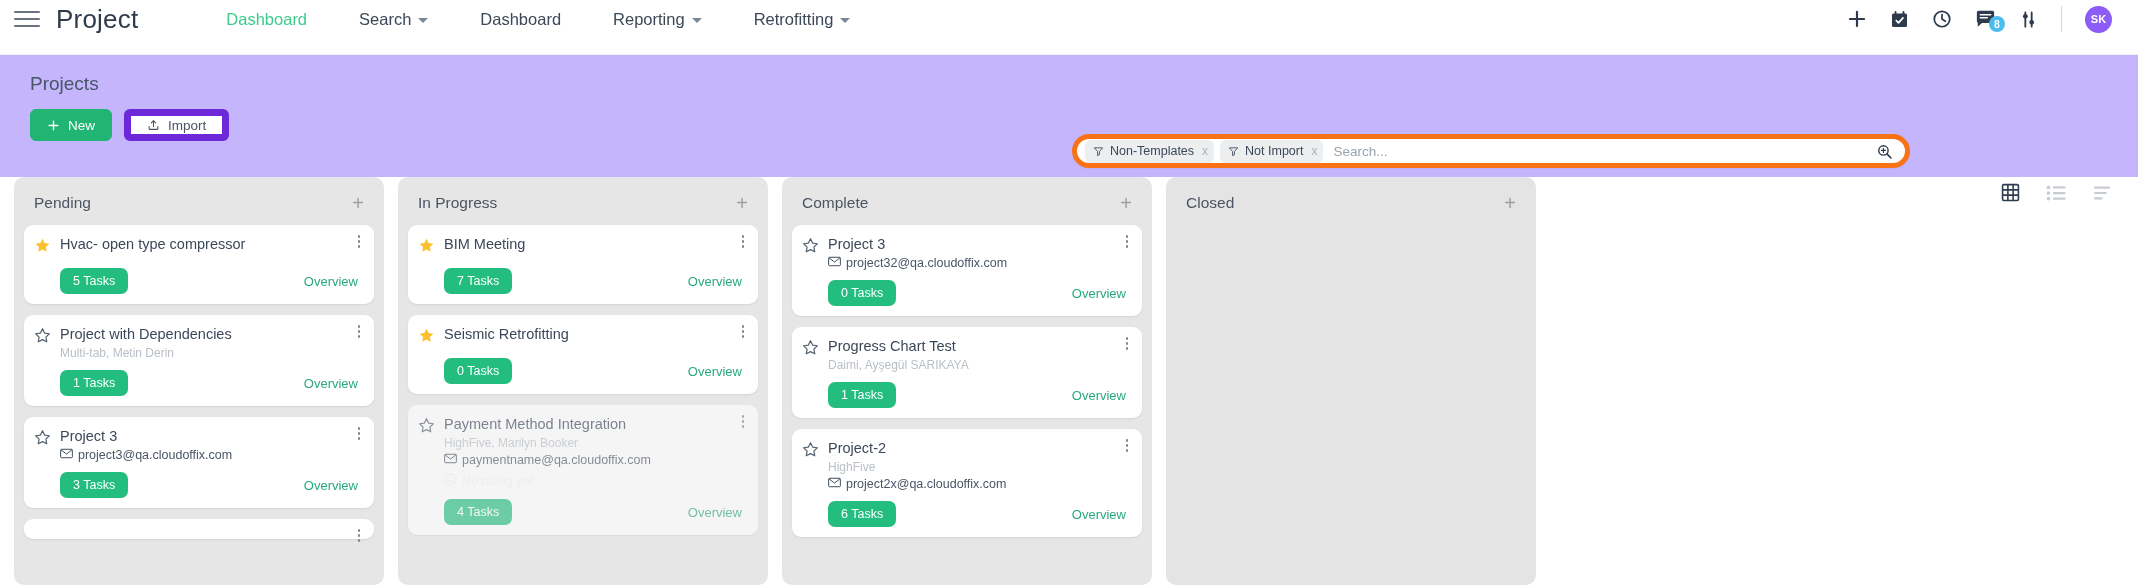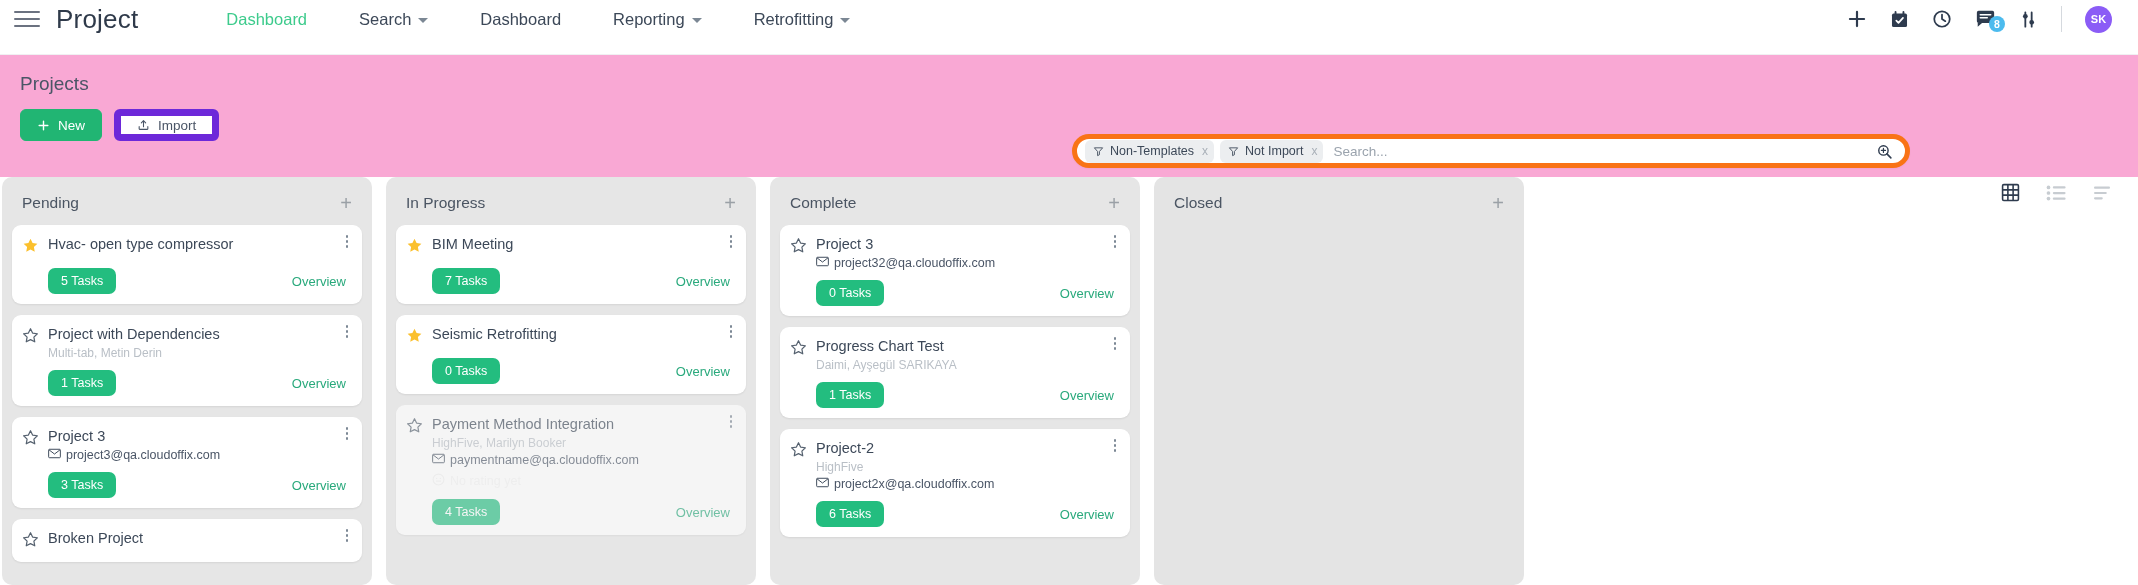--- a/index.html
+++ b/index.html
@@ -73,23 +73,23 @@
     width: 27px; height: 27px; border-radius: 50%;
     background: #1fc75b;
     color: #fff; font-size: 11px; font-weight: 700;
     display: flex; align-items: center; justify-content: center;
     cursor: pointer;
   }
 
   
   .subheader {
     height: 122px;
-    background: #f9a8d4;
+    background: #c4b5fd;
     position: relative;
-    padding: 18px 26px 0 20px;
+    padding: 18px 26px 0 30px;
   }
   .page-title { font-size: 19px; color: #4a5566; font-weight: 400; }
   .btnrow { display: flex; gap: 12px; margin-top: 14px; }
   .btn {
     height: 32px;
     border-radius: 6px;
     display: inline-flex; align-items: center; gap: 8px;
     padding: 0 16px;
     font-size: 13.5px;
     cursor: pointer;
@@ -139,21 +139,21 @@
     position: absolute;
     right: 26px; top: 128px;
     display: flex; align-items: center; gap: 26px;
   }
   .viewicon { cursor: pointer; display: flex; align-items: center; }
 
   
   .board {
     display: flex;
     gap: 14px;
-    padding: 0 2px;
+    padding: 0 14px;
     height: 408px;
     align-items: flex-start;
   }
   .column {
     width: 370px;
     flex: 0 0 370px;
     background: #e6e6e6;
     border-radius: 10px;
     padding: 0 10px 10px 10px;
     height: 408px;
@@ -446,28 +446,20 @@
         <div class="card-foot">
           <div class="tasks-pill">3 Tasks</div>
           <div class="overview-link">Overview</div>
         </div>
       </div>
       <div class="card">
         <div class="kebab">
           <i></i>
           <i></i>
           <i></i>
-        </div>
-        <div class="card-top">
-          <div class="star"><svg width="17" height="17" viewBox="0 0 24 24">
-              <path d="M12 2.4l2.95 6.2 6.75.92-4.9 4.7 1.2 6.72L12 17.8l-6 3.14 1.2-6.72-4.9-4.7 6.75-.92L12 2.4z" fill="none" stroke="#55616f" stroke-width="1.7" stroke-linejoin="round"></path>
-            </svg></div>
-          <div class="card-body">
-            <div class="card-title">Broken Project</div>
-          </div>
         </div>
       </div>
     </div>
     <div class="column">
       <div class="col-head">
         <div class="col-title">In Progress</div>
         <div class="col-add">+</div>
       </div>
       <div class="card">
         <div class="kebab">

